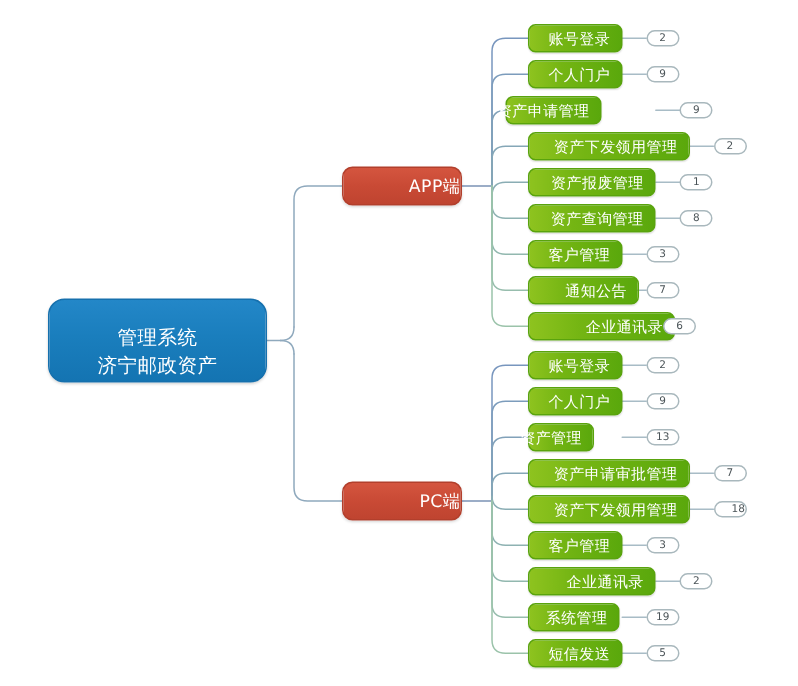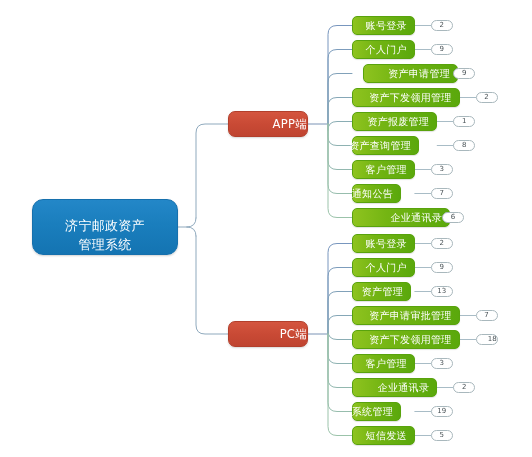--- a/index.html
+++ b/index.html
@@ -174,22 +174,22 @@
       <path d="M 414.8 291.5 H 430.8" fill="none" stroke="#a8bcc6" stroke-width="1" stroke-linecap="round"></path>
       <path d="M 459.6 315.5 H 475.6" fill="none" stroke="#a8bcc6" stroke-width="1" stroke-linecap="round"></path>
       <path d="M 459.6 339.5 H 475.6" fill="none" stroke="#a8bcc6" stroke-width="1" stroke-linecap="round"></path>
       <path d="M 414.8 363.5 H 430.8" fill="none" stroke="#a8bcc6" stroke-width="1" stroke-linecap="round"></path>
       <path d="M 437.2 387.5 H 453.2" fill="none" stroke="#a8bcc6" stroke-width="1" stroke-linecap="round"></path>
       <path d="M 414.8 411.5 H 430.8" fill="none" stroke="#a8bcc6" stroke-width="1" stroke-linecap="round"></path>
       <path d="M 414.8 435.5 H 430.8" fill="none" stroke="#a8bcc6" stroke-width="1" stroke-linecap="round"></path>
     </svg>
 
   <div class="node root-node">
+    <span class="line">管理系统</span>
     <span class="line">济宁邮政资产</span>
-    <span class="line">管理系统</span>
   </div>
 
   <div class="node branch-node branch-pc">
     <span>PC端</span>
   </div>
 
   <div class="node branch-node branch-app">
     <span>APP端</span>
   </div>
 
@@ -198,51 +198,51 @@
     </div>
     <div class="badge" style="left: 430.8px; top: 20px;">
       <span>2</span>
     </div>
     <div class="node leaf-node" style="left: 352px; top: 40px; width: 62.8px;">
       <span>个人门户</span>
     </div>
     <div class="badge" style="left: 430.8px; top: 44px;">
       <span>9</span>
     </div>
-    <div class="node leaf-node" style="left: 363px; top: 64px; width: 95px;">
+    <div class="node leaf-node" style="left: 337px; top: 64px; width: 64px;">
       <span>资产申请管理</span>
     </div>
     <div class="badge" style="left: 453.2px; top: 68px;">
       <span>9</span>
     </div>
     <div class="node leaf-node" style="left: 352px; top: 88px; width: 107.6px;">
       <span>资产下发领用管理</span>
     </div>
     <div class="badge" style="left: 475.6px; top: 92px;">
       <span>2</span>
     </div>
     <div class="node leaf-node" style="left: 352px; top: 112px; width: 85.2px; padding-left: 40px;">
       <span>资产报废管理</span>
     </div>
     <div class="badge" style="left: 453.2px; top: 116px;">
       <span>1</span>
     </div>
-    <div class="node leaf-node" style="left: 352px; top: 136px; width: 67px;">
+    <div class="node leaf-node" style="left: 352px; top: 136px; width: 85px;">
       <span>资产查询管理</span>
     </div>
     <div class="badge" style="left: 453.2px; top: 140px;">
       <span>8</span>
     </div>
     <div class="node leaf-node" style="left: 352px; top: 160px; width: 62.8px;">
       <span>客户管理</span>
     </div>
     <div class="badge" style="left: 430.8px; top: 164px;">
       <span>3</span>
     </div>
-    <div class="node leaf-node" style="left: 352px; top: 184px; width: 49px;">
+    <div class="node leaf-node" style="left: 352px; top: 184px; width: 74px;">
       <span>通知公告</span>
     </div>
     <div class="badge" style="left: 430.8px; top: 188px;">
       <span>7</span>
     </div>
     <div class="node leaf-node" style="left: 352px; top: 208px; width: 98px; font-family: Liberation Mono, monospace;">
       <span>企业通讯录</span>
     </div>
     <div class="badge" style="left: 442px; top: 212px;">
       <span>6</span>
@@ -252,21 +252,21 @@
     </div>
     <div class="badge" style="left: 430.8px; top: 238px;">
       <span>2</span>
     </div>
     <div class="node leaf-node" style="left: 352px; top: 258px; width: 62.8px;">
       <span>个人门户</span>
     </div>
     <div class="badge" style="left: 430.8px; top: 262px;">
       <span>9</span>
     </div>
-    <div class="node leaf-node" style="left: 352px; top: 282px; width: 59px;">
+    <div class="node leaf-node" style="left: 352px; top: 282px; width: 44px;">
       <span>资产管理</span>
     </div>
     <div class="badge" style="left: 430.8px; top: 286px;">
       <span>13</span>
     </div>
     <div class="node leaf-node" style="left: 352px; top: 306px; width: 107.6px;">
       <span>资产申请审批管理</span>
     </div>
     <div class="badge" style="left: 475.6px; top: 310px;">
       <span>7</span>
@@ -282,21 +282,21 @@
     </div>
     <div class="badge" style="left: 430.8px; top: 358px;">
       <span>3</span>
     </div>
     <div class="node leaf-node" style="left: 352px; top: 378px; width: 85.2px;">
       <span>企业通讯录</span>
     </div>
     <div class="badge" style="left: 453.2px; top: 382px;">
       <span>2</span>
     </div>
-    <div class="node leaf-node" style="left: 352px; top: 402px; width: 49px;">
+    <div class="node leaf-node" style="left: 352px; top: 402px; width: 61px;">
       <span>系统管理</span>
     </div>
     <div class="badge" style="left: 430.8px; top: 406px;">
       <span>19</span>
     </div>
     <div class="node leaf-node" style="left: 352px; top: 426px; width: 62.8px;">
       <span>短信发送</span>
     </div>
     <div class="badge" style="left: 430.8px; top: 430px;">
       <span>5</span>

